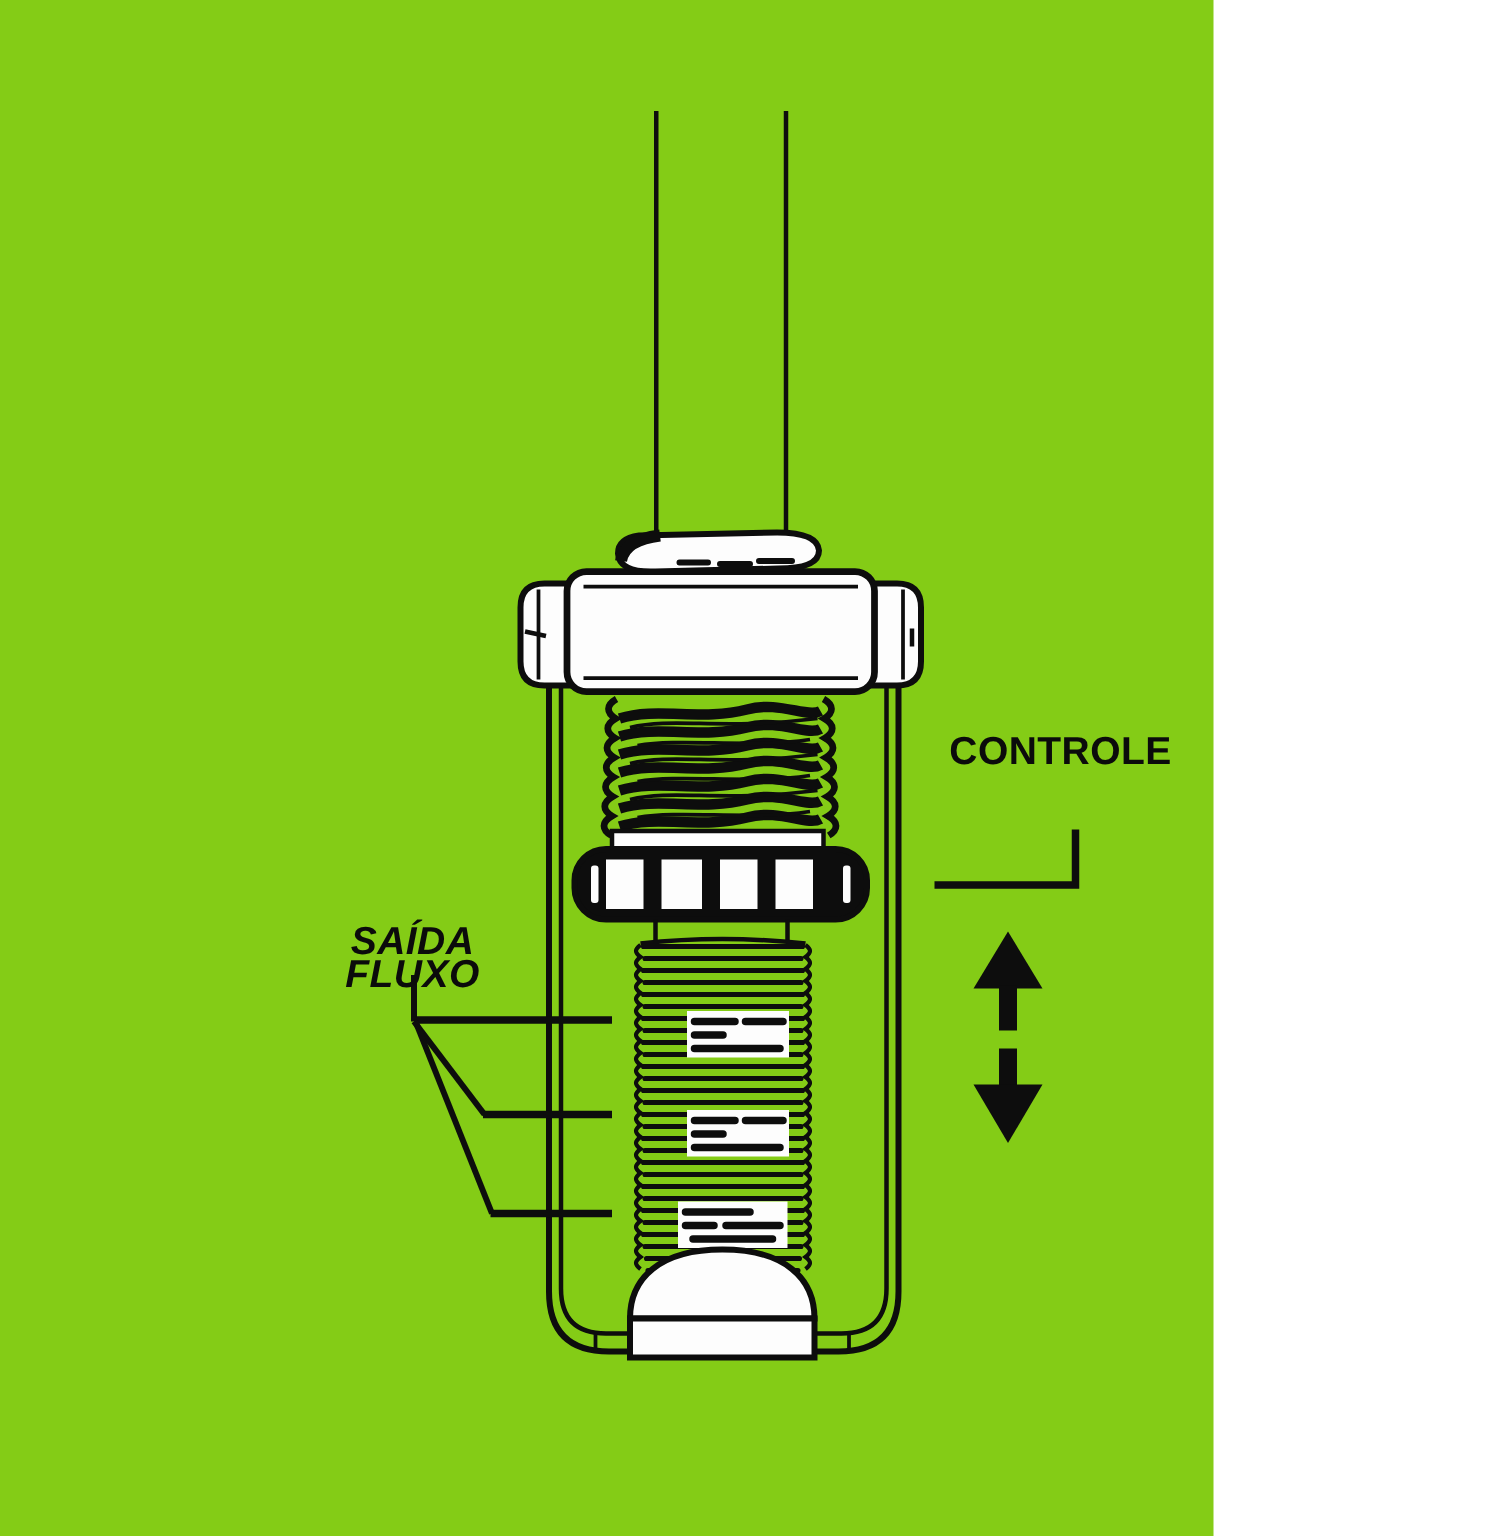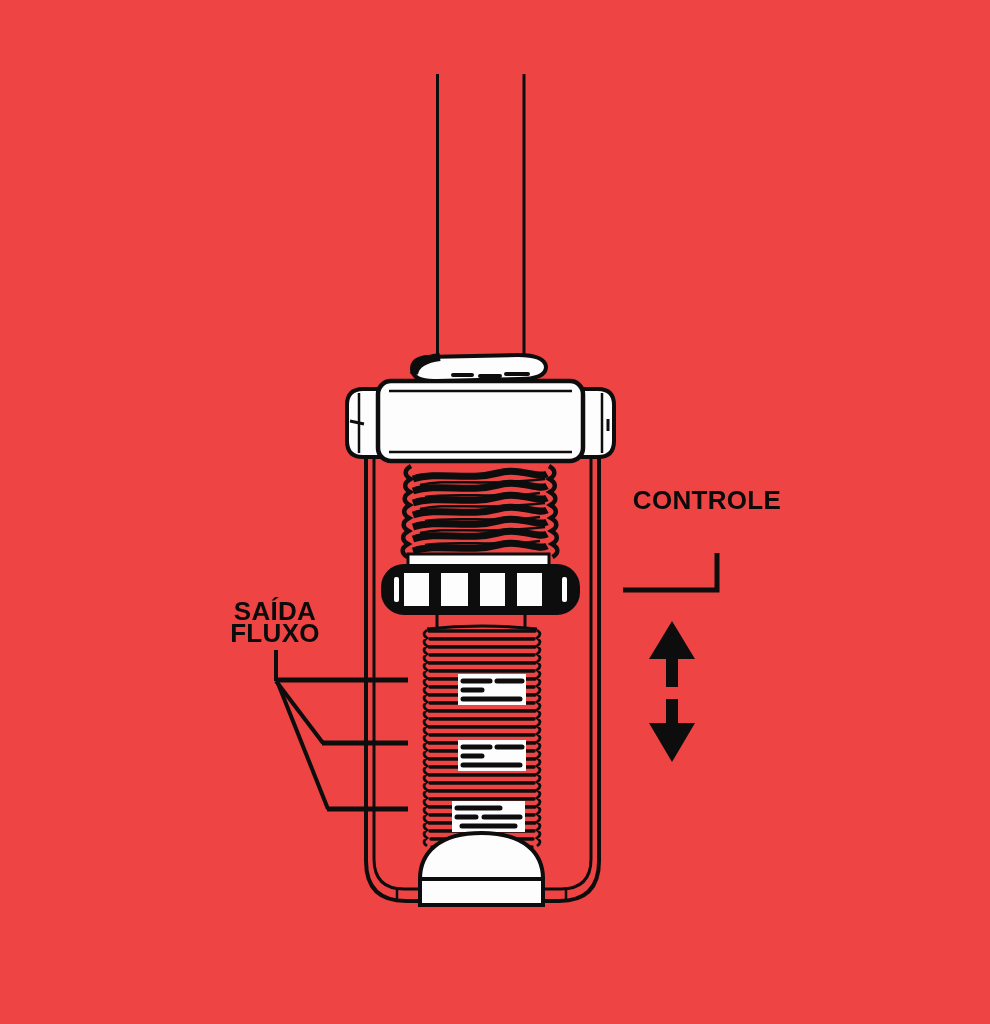--- a/index.html
+++ b/index.html
@@ -1,34 +1,34 @@
 <!DOCTYPE html>
 <html><head>
 <meta charset="utf-8">
 <style>
   html,body{margin:0;padding:0;background:#ffffff;}
   .stage{
-    position:relative;width:990px;height:1024px;overflow:hidden;
-    background:#ef4444;
+    position:relative;width:809px;height:1024px;overflow:hidden;
+    background:#84cc16;
     font-family:"Liberation Sans", sans-serif;
   }
   .stage svg{position:absolute;left:0;top:0;}
   .diagram-label{
     position:absolute;
     color:#0b0b0b;
     font-weight:700;
     font-size:26px;
     line-height:22px;
     letter-spacing:0.3px;
     text-align:center;
     white-space:nowrap;
   }
   .diagram-label span{display:block;}
   #flow-control-label{left:597px;top:489px;width:220px;}
-  #outlet-label{left:205px;top:600px;width:140px;}
+  #outlet-label{left:205px;top:616px;width:140px;font-style:italic;}
 </style>
 </head>
 <body>
 
 <div class="stage">
 
   <svg width="990" height="1024" viewBox="0 0 990 1024">
 
     <g fill="none" stroke="#0d0d0d">
       <path d="M366,428 L366,861 Q366,901 406,901 L559,901 Q599,901 599,861 L599,428" stroke-width="4"></path>

